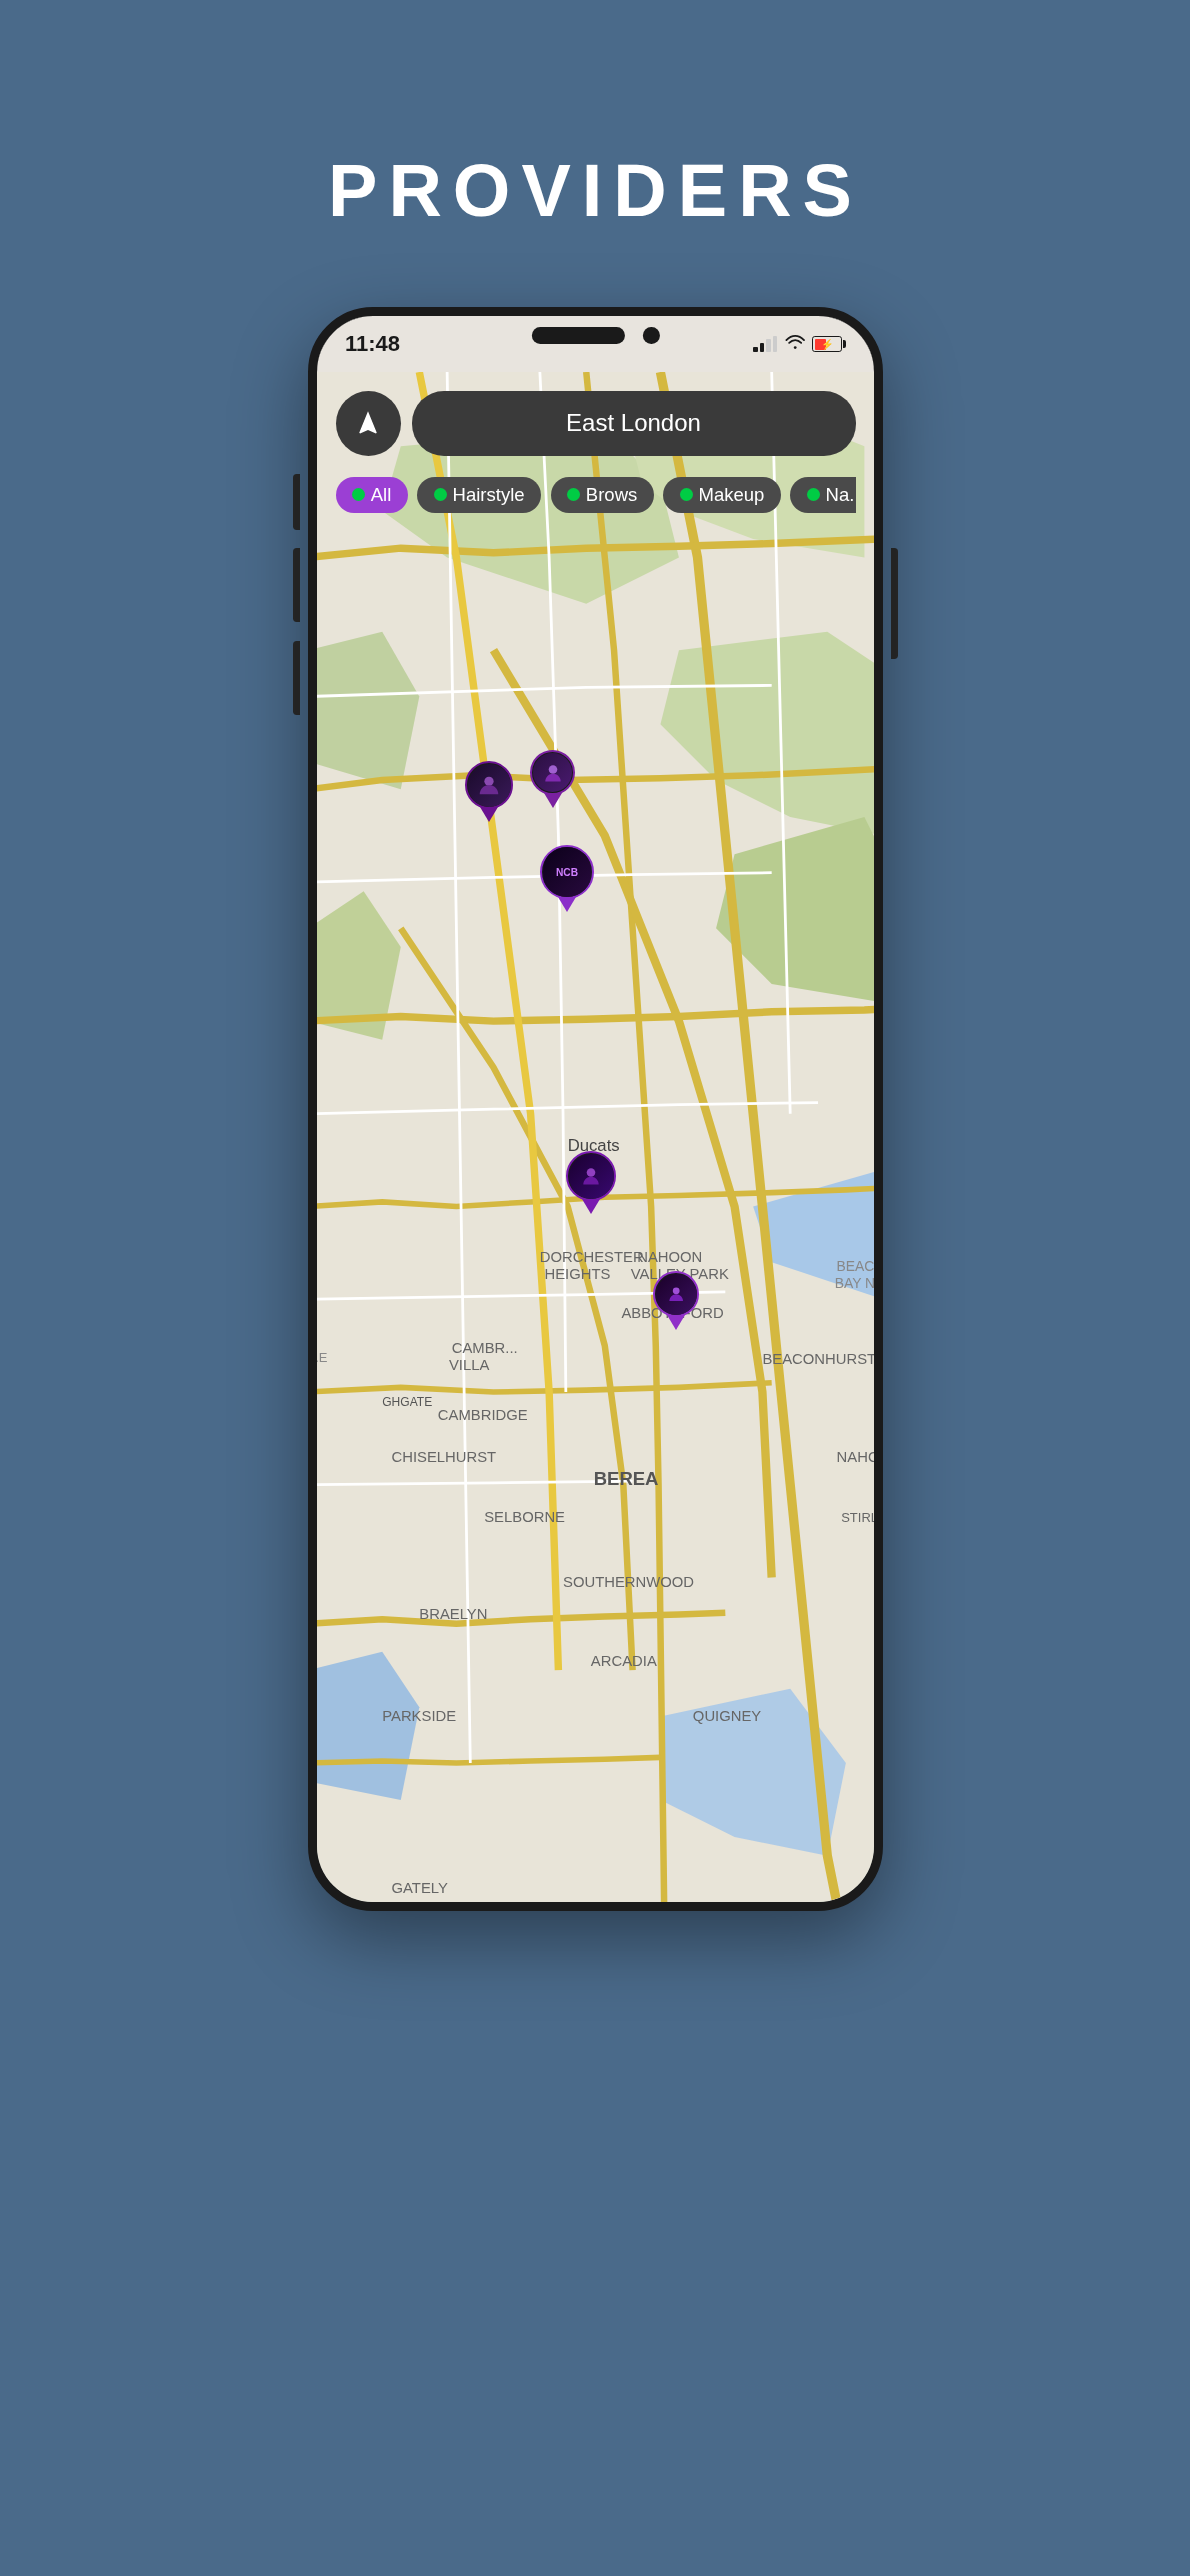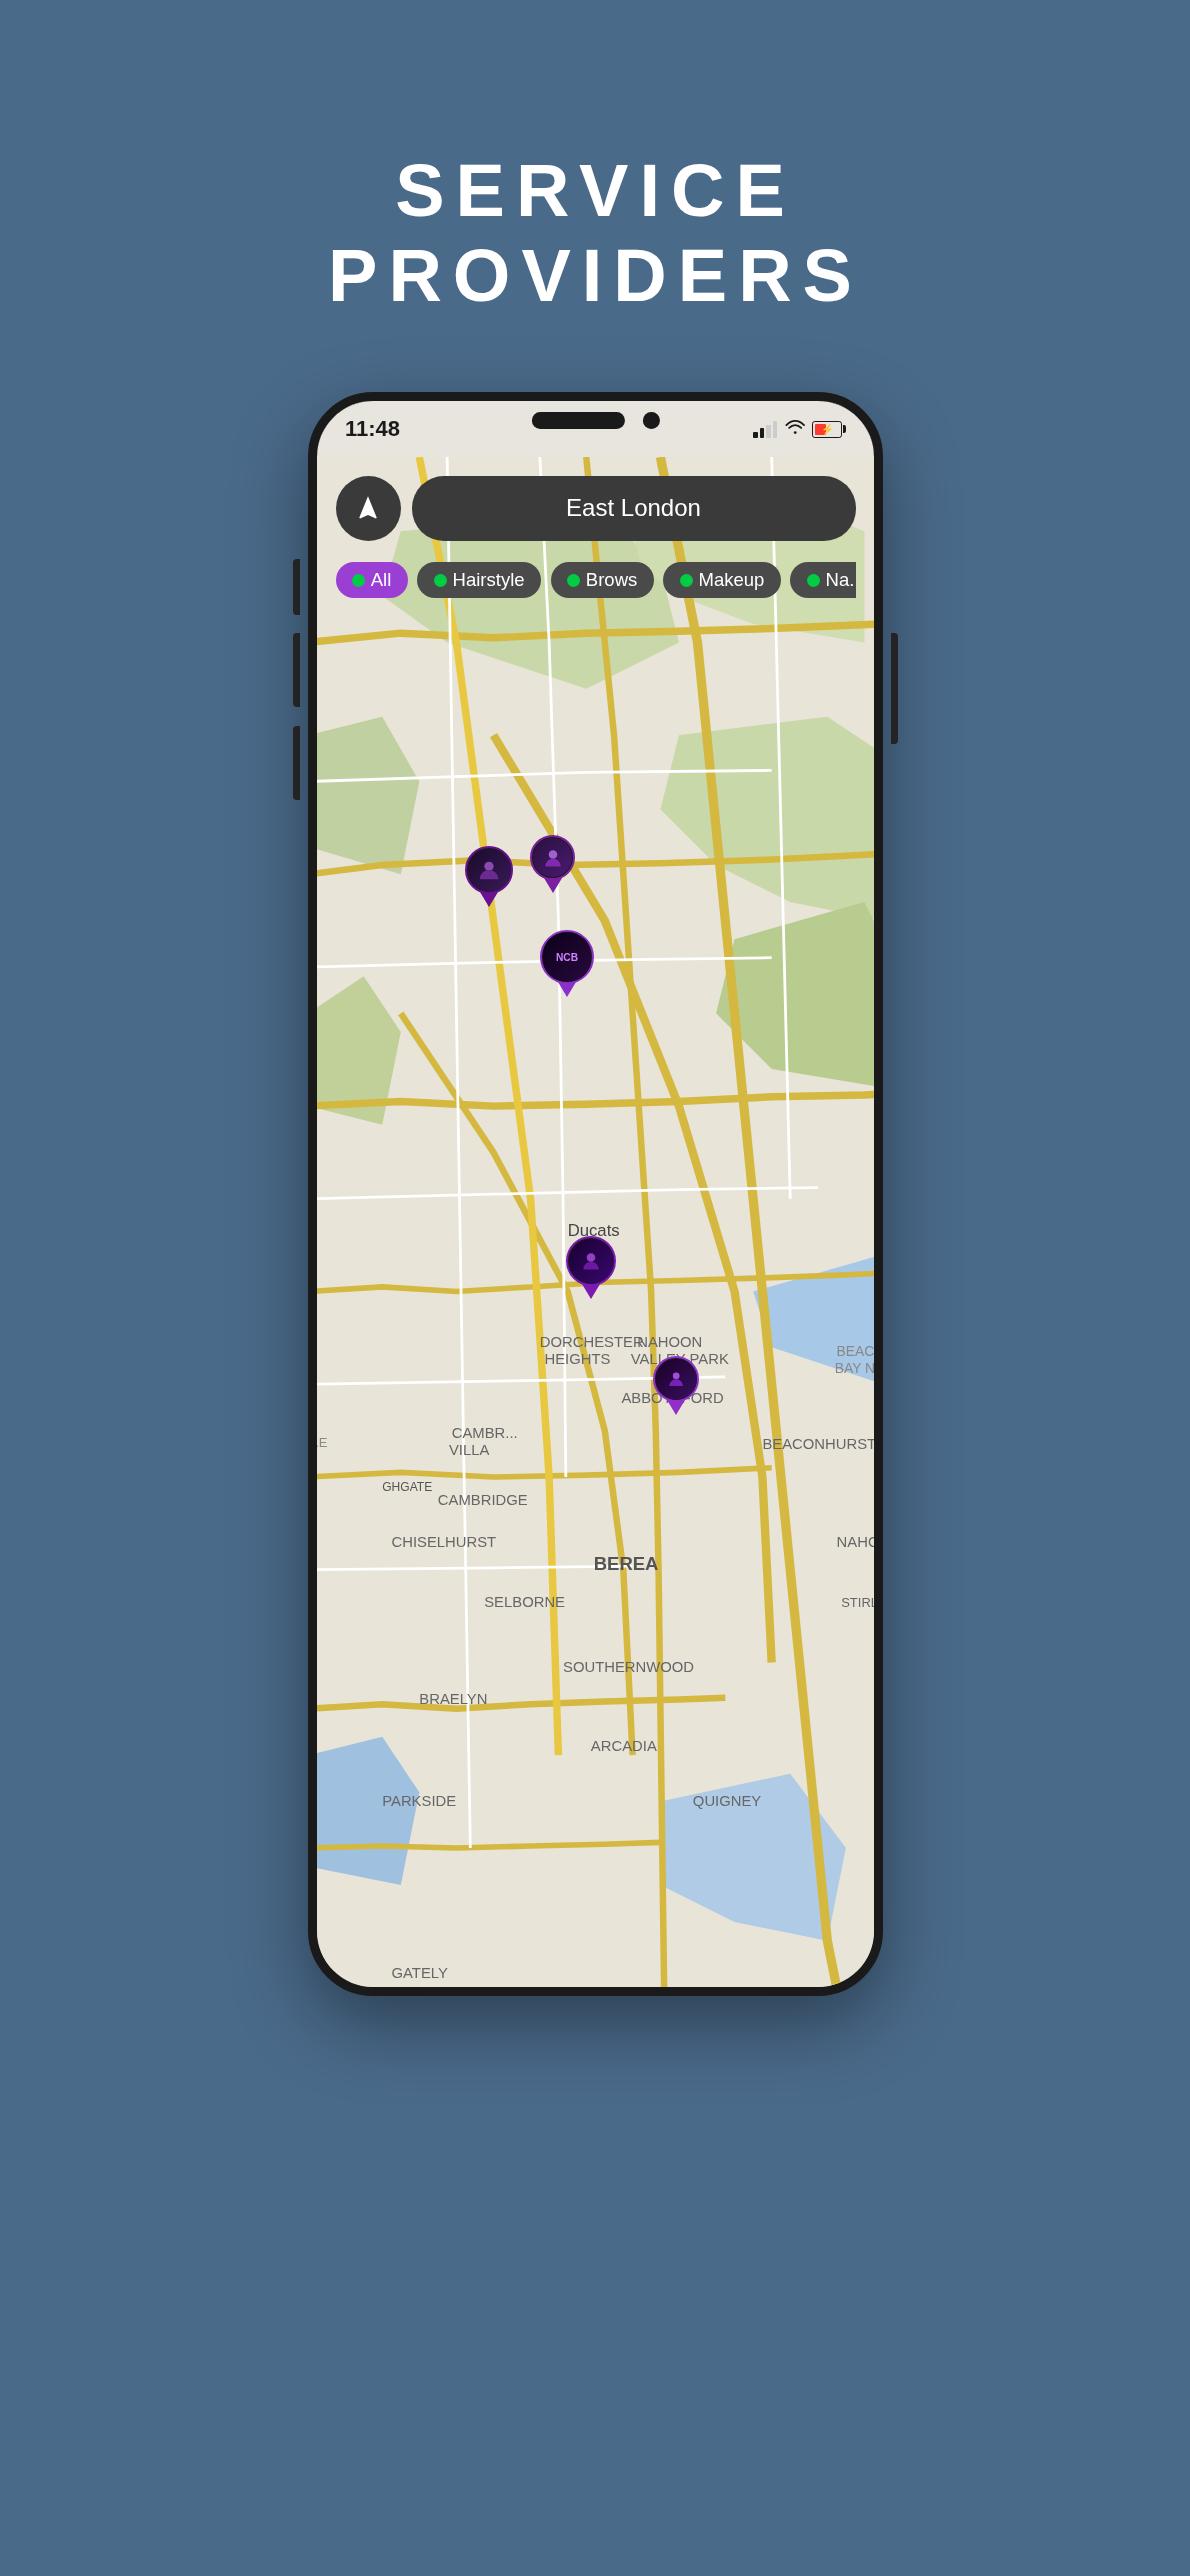--- a/index.html
+++ b/index.html
@@ -348,21 +348,20 @@
       justify-content: center;
       font-size: 13px;
       color: white;
       font-weight: bold;
     }
   </style>
 </head>
 <body>
 
 <div class="hero-text">
-  <div>SERVICE</div>
   <div>PROVIDERS</div>
 </div>
 
 <div class="phone-wrapper">
 
   <div class="side-btn-left-top"></div>
   <div class="side-btn-left-mid"></div>
   <div class="side-btn-left-bot"></div>
   <div class="side-btn-right"></div>
 

